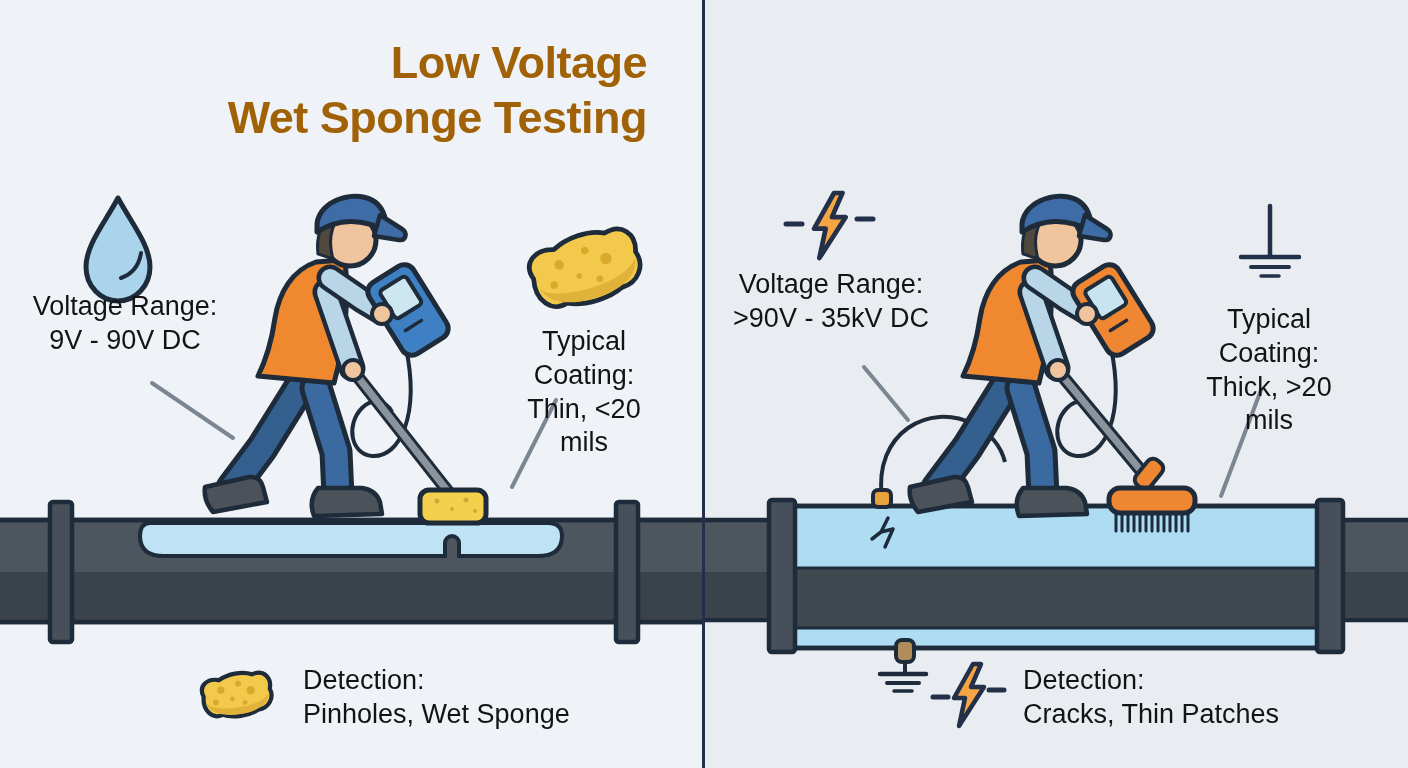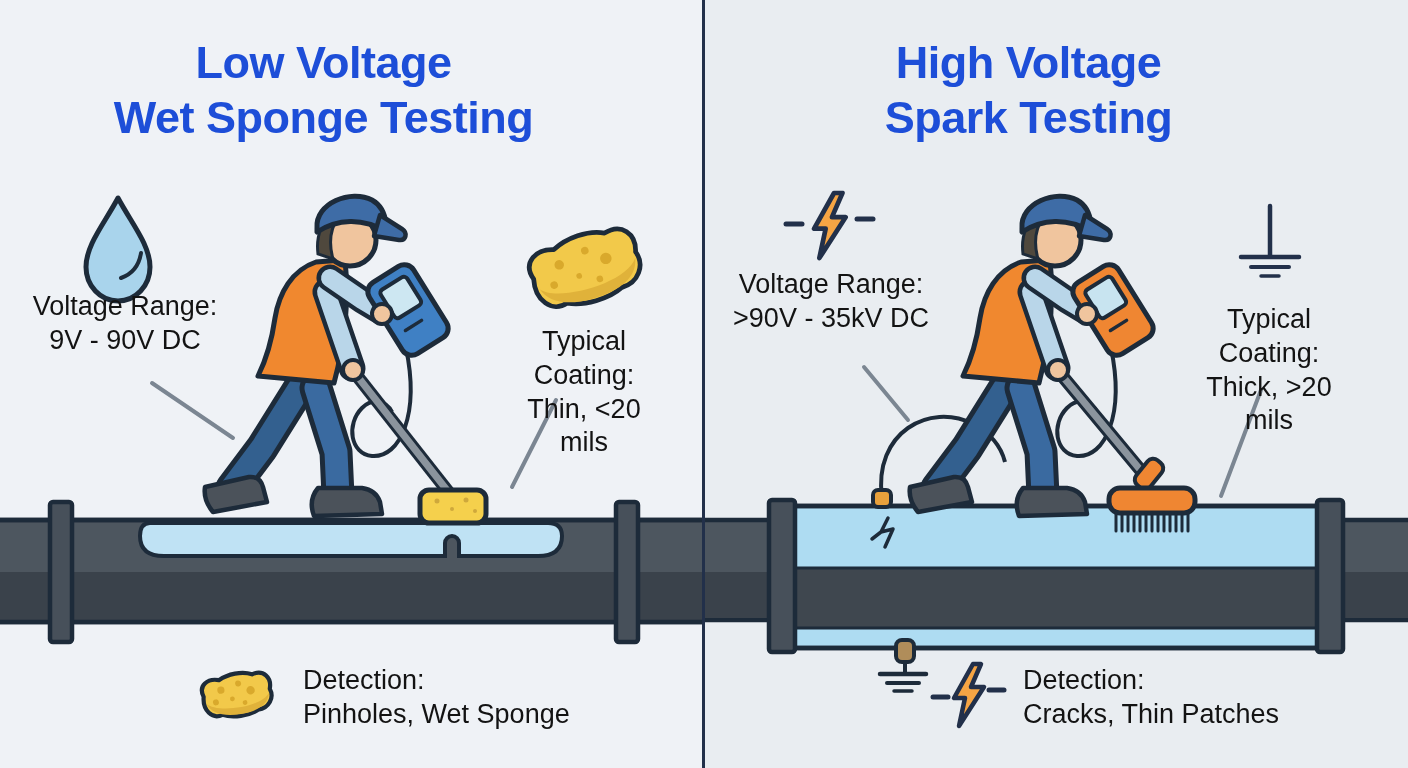--- a/index.html
+++ b/index.html
@@ -6,22 +6,22 @@
   .canvas{
     position:relative;width:1408px;height:768px;overflow:hidden;
     font-family:"Liberation Sans", sans-serif;
     background:#eff2f6;
   }
   .panel{position:absolute;top:0;width:704px;height:768px;}
   .panel.left{left:0;background:#eff2f6;}
   .panel.right{left:705px;background:#e9edf1;}
   .divider{position:absolute;left:702px;top:0;width:3px;height:768px;background:#22304a;}
   .title{
-    position:absolute;top:36px;left:0;width:647px;text-align:center;
-    font-size:45px;font-weight:700;line-height:1.22;color:#1d4ed8;
+    position:absolute;top:36px;left:0;width:647px;text-align:right;
+    font-size:45px;font-weight:700;line-height:1.22;color:#a16207;
     white-space:pre-line;letter-spacing:-0.5px;
   }
   .label{
     position:absolute;font-size:27px;line-height:1.25;color:#131313;
     white-space:pre-line;
   }
   .label.centered{transform:translateX(-50%);text-align:center;}
   svg.illus{position:absolute;left:0;top:0;width:704px;height:768px;display:block;}
 </style>
 </head>
@@ -113,22 +113,20 @@
 
     <div class="label centered" style="left:125px;top:290px;">Voltage Range:
 9V - 90V DC</div>
     <div class="label centered" style="left:584px;top:325px;">Typical Coating:
 Thin, &lt;20 mils</div>
     <div class="label" style="left:303px;top:664px;">Detection:
 Pinholes, Wet Sponge</div>
   </div>
 
   <div class="panel right">
-    <div class="title">High Voltage
-Spark Testing</div>
 
     <svg class="illus" viewBox="0 0 704 768">
       <defs>
         <path id="bolt" d="M21 0 L2 34 L13 34 L7 62 L32 23 L19 23 L29 0 Z"></path>
       </defs>
 
       <path d="M159 367 L203 420" stroke="#7b8692" stroke-width="4" stroke-linecap="round" fill="none"></path>
       <path d="M556 390 L516 496" stroke="#7b8692" stroke-width="4" stroke-linecap="round" fill="none"></path>
 
       <g>

